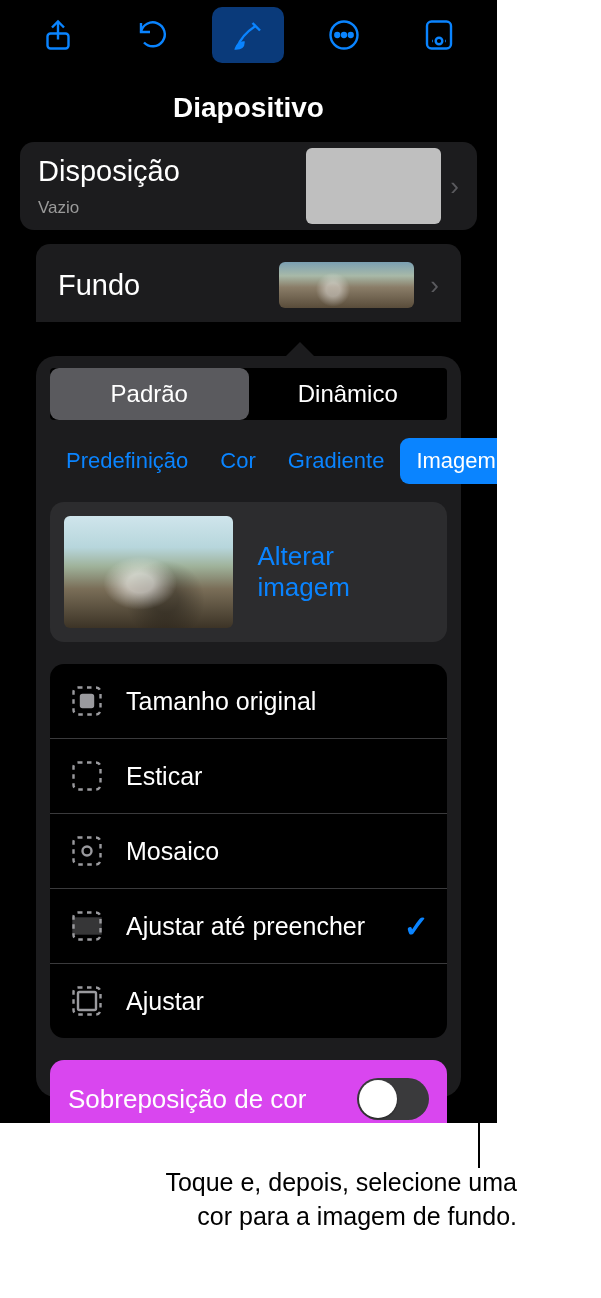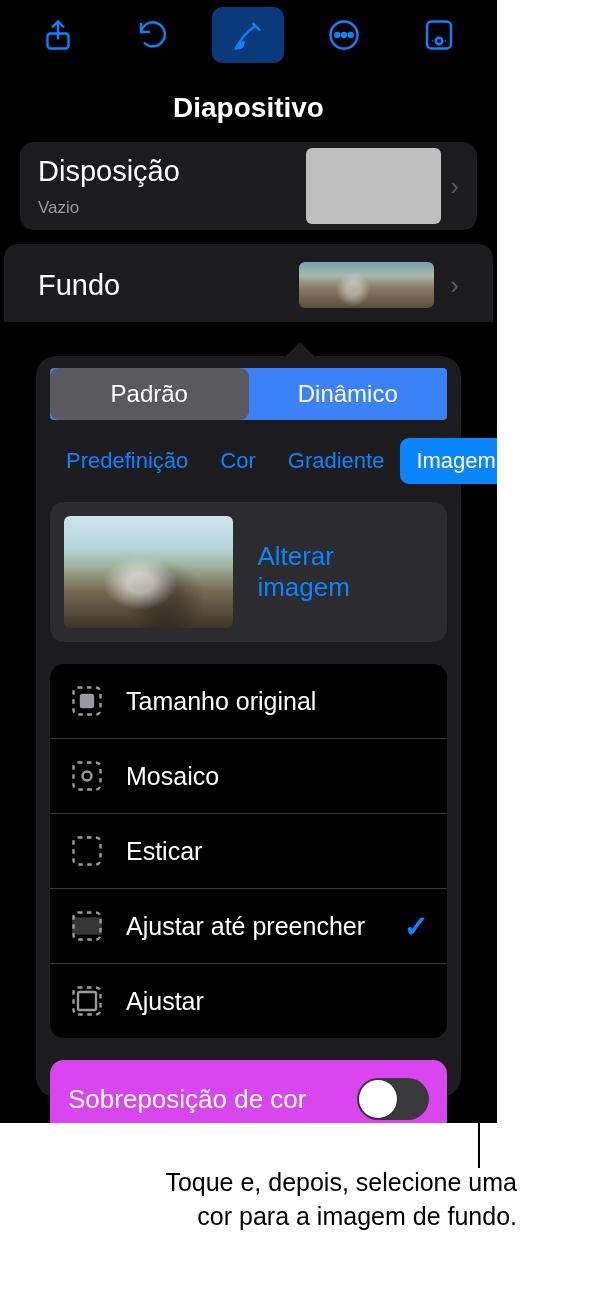--- a/index.html
+++ b/index.html
@@ -54,22 +54,22 @@
     padding: 6px 18px;
     display: flex; align-items: center; gap: 9px;
   }
   .sheet-top .labels { flex:1; color:#fff; }
   .sheet-top .label1 { font-size: 29px; }
   .sheet-top .label2 { font-size: 17px; color:#9a9a9a; margin-top:10px; }
   .slide-thumb { width: 135px; height: 76px; background:#bfbfbf; border-radius:6px; }
   .chev { color:#5a5a5e; font-size:26px; }
 
   .fundo-row {
-    background:#1c1c1e; margin:0 4px; border-radius:14px 14px 0 0;
-    padding: 18px 34px 14px; display:flex; align-items:center; gap:16px;
+    background:#1c1c1e; margin:0 36px; border-radius:14px 14px 0 0;
+    padding: 18px 22px 14px; display:flex; align-items:center; gap:16px;
   }
   .fundo-row .lbl { flex:1; color:#fff; font-size:29px; }
   .fundo-thumb {
     width:135px; height:46px; border-radius:6px;
     background: linear-gradient(to bottom,#7a9fb2 0%,#a8b9a8 30%,#8a7d68 55%,#594c3a 100%);
     position:relative; overflow:hidden;
   }
   .fundo-thumb::after{content:"";position:absolute;inset:0;background:radial-gradient(circle at 40% 60%,rgba(255,255,255,.4) 0 8%,transparent 20%);}
 
   
@@ -77,21 +77,21 @@
     position:absolute; left:36px; right:36px; top:356px; bottom:26px;
     background:#1c1c1e; border-radius:20px;
     padding: 12px 14px 14px;
     box-shadow: 0 0 0 1px #000;
   }
   .panel::before{
     content:""; position:absolute; top:-14px; left:248px;
     border-left:16px solid transparent; border-right:16px solid transparent;
     border-bottom:16px solid #1c1c1e;
   }
-  .seg { background:#3b82f6; border-radius:4px; height:52px; display:flex; margin-bottom:18px;}
+  .seg { background:#000000; border-radius:4px; height:52px; display:flex; margin-bottom:18px;}
   .seg .opt{ flex:1; display:flex; align-items:center; justify-content:center; color:#fff; font-size:24px; border-radius:9px;}
   .seg .opt.sel{ background:#5a5a5e; }
 
   .tabs { display:flex; gap:0; margin-bottom:18px; }
   .tabs .tab{ padding:10px 16px; font-size:22px; color:#0a84ff; border-radius:9px;}
   .tabs .tab.active{ background:#0a84ff; color:#fff; }
   .tabs .spacer{flex:1;}
 
   .img-card{ background:#2c2c2e; border-radius:14px; padding:14px; display:flex; align-items:center; gap:24px; margin-bottom:22px;}
   .img-card .thumb{ width:170px; height:112px; border-radius:6px;
@@ -206,33 +206,33 @@
               <rect x="8" y="8" width="8" height="8" rx="1" fill="#9a9a9e"></rect>
             </svg>
           </span>
         <span class="txt">Tamanho original</span>
 
       </div>
       <div class="scale-row">
         <span class="scale-icon">
             <svg viewBox="0 0 24 24" fill="none" stroke="#9a9a9e" stroke-width="1.6">
               <rect x="3" y="3" width="18" height="18" rx="3" stroke-dasharray="3 3"></rect>
+            </svg>
+          </span>
+        <span class="txt">Esticar</span>
+
+      </div>
+      <div class="scale-row">
+        <span class="scale-icon">
+            <svg viewBox="0 0 24 24" fill="none" stroke="#9a9a9e" stroke-width="1.6">
+              <rect x="3" y="3" width="18" height="18" rx="3" stroke-dasharray="3 3"></rect>
               <circle cx="12" cy="12" r="3"></circle>
             </svg>
           </span>
         <span class="txt">Mosaico</span>
-
-      </div>
-      <div class="scale-row">
-        <span class="scale-icon">
-            <svg viewBox="0 0 24 24" fill="none" stroke="#9a9a9e" stroke-width="1.6">
-              <rect x="3" y="3" width="18" height="18" rx="3" stroke-dasharray="3 3"></rect>
-            </svg>
-          </span>
-        <span class="txt">Esticar</span>
 
       </div>
       <div class="scale-row sel">
         <span class="scale-icon">
             <svg viewBox="0 0 24 24" fill="none" stroke="#9a9a9e" stroke-width="1.6">
               <rect x="3" y="3" width="18" height="18" rx="3" stroke-dasharray="3 3"></rect>
               <rect x="3" y="7" width="18" height="10" fill="#9a9a9e" opacity=".35"></rect>
             </svg>
           </span>
         <span class="txt">Ajustar até preencher</span>

